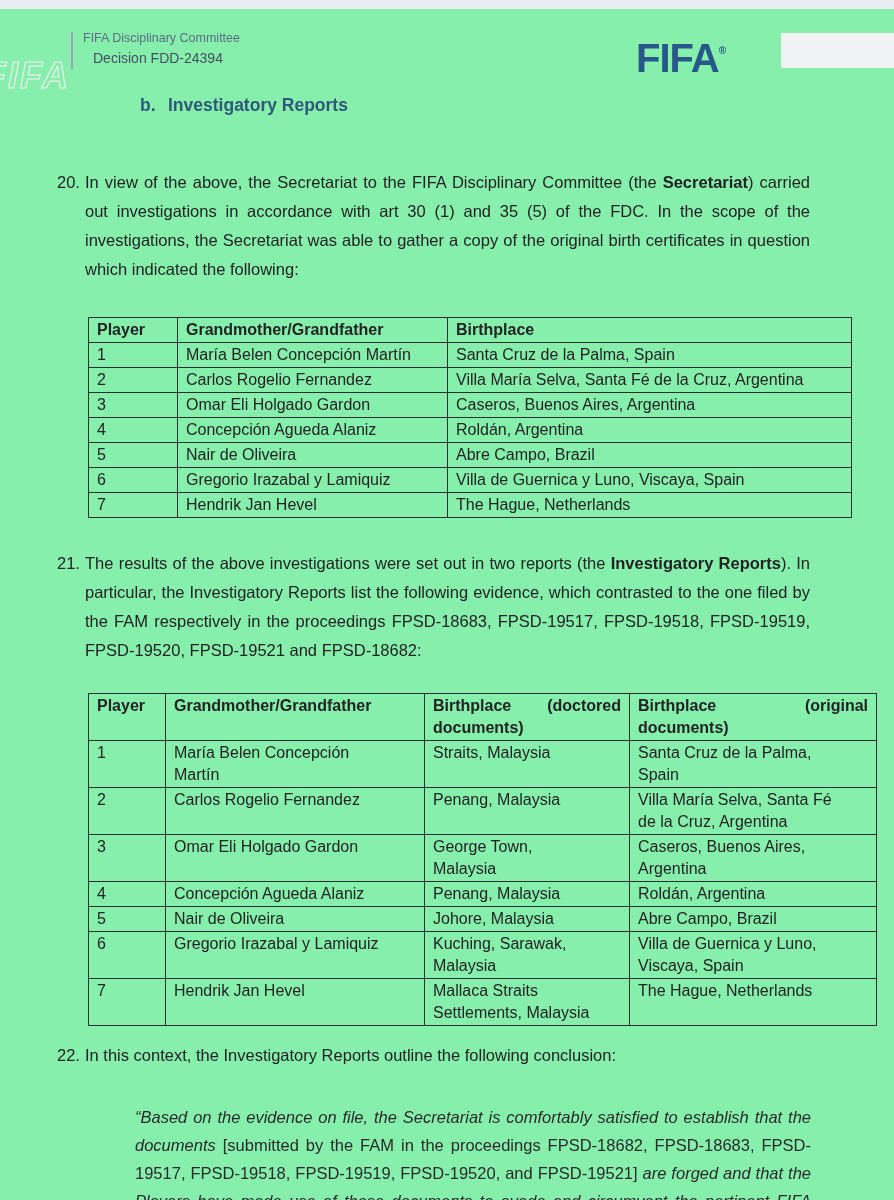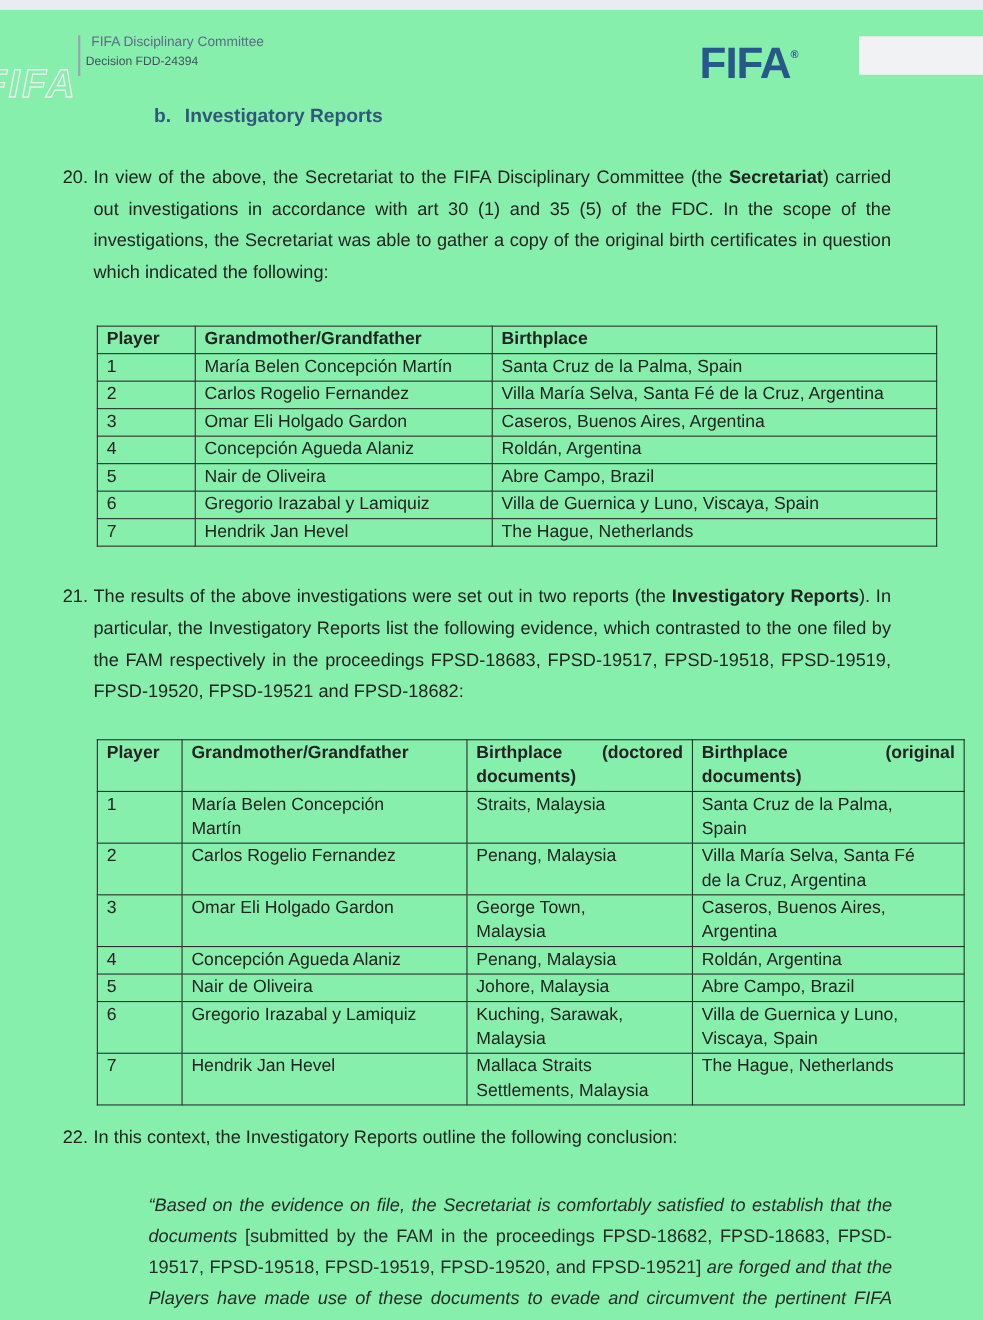--- a/index.html
+++ b/index.html
@@ -6,34 +6,34 @@
   body{font-family:"Liberation Sans",sans-serif;color:#232323;width:894px;}
   .page{position:relative;width:894px;height:1200px;background:#86efac;overflow:hidden;}
   .top-strip{position:absolute;top:0;left:0;width:894px;height:9px;background:#e9ecf1;}
 
   
   .doc-header{position:absolute;top:9px;left:0;width:894px;height:96px;}
   .watermark{position:absolute;left:-16px;top:46px;font-size:36px;font-weight:bold;font-style:italic;
     color:rgba(0,0,0,0);-webkit-text-stroke:1.2px #ededed;letter-spacing:2px;}
   .header-rule{position:absolute;left:71px;top:23px;width:2px;height:37px;background:#98a4b6;}
   .committee{position:absolute;left:83px;top:22px;font-size:12.5px;color:#5d6c86;}
-  .decision{position:absolute;left:78px;top:41px;font-size:11px;color:#445062;font-weight:500;}
+  .decision{position:absolute;left:93px;top:41px;font-size:14px;color:#445062;font-weight:500;}
   .fifa-logo{position:absolute;left:636px;top:22px;font-size:40px;font-weight:800;letter-spacing:-1px;
     color:#28578a;line-height:40px;}
   .fifa-logo sup{font-size:10px;font-weight:700;vertical-align:18px;letter-spacing:0;}
   .redacted-box{position:absolute;left:781px;top:24px;width:113px;height:35px;background:#f1f2f3;}
 
   
   .content{position:absolute;left:57px;top:95px;width:753px;}
   .section-heading{margin-left:83px;display:flex;font-size:17.5px;font-weight:bold;color:#30587a;}
   .section-heading .marker{width:28px;}
   .para{display:flex;margin-top:0;}
   .para .num{width:28px;flex:0 0 28px;font-size:16.5px;line-height:29px;}
   .para .ptext{flex:1;font-size:16.5px;line-height:29px;text-align:justify;}
-  .p20{margin-top:31px;justify-content:center;}
+  .p20{margin-top:52px;justify-content:center;}
   .p21{margin-top:31px;}
   .p22{margin-top:15px;}
   b.inline{font-weight:bold;}
 
   table{border-collapse:collapse;table-layout:fixed;margin-left:31px;}
   .t1{width:712px;margin-top:33px;}
   .t2{width:720px;margin-top:28px;}
   th,td{border:1.7px solid #2e2e2e;padding:1px 8px;font-size:16px;line-height:22px;
     text-align:left;vertical-align:top;white-space:pre-line;overflow:hidden;}
   th{font-weight:bold;}

